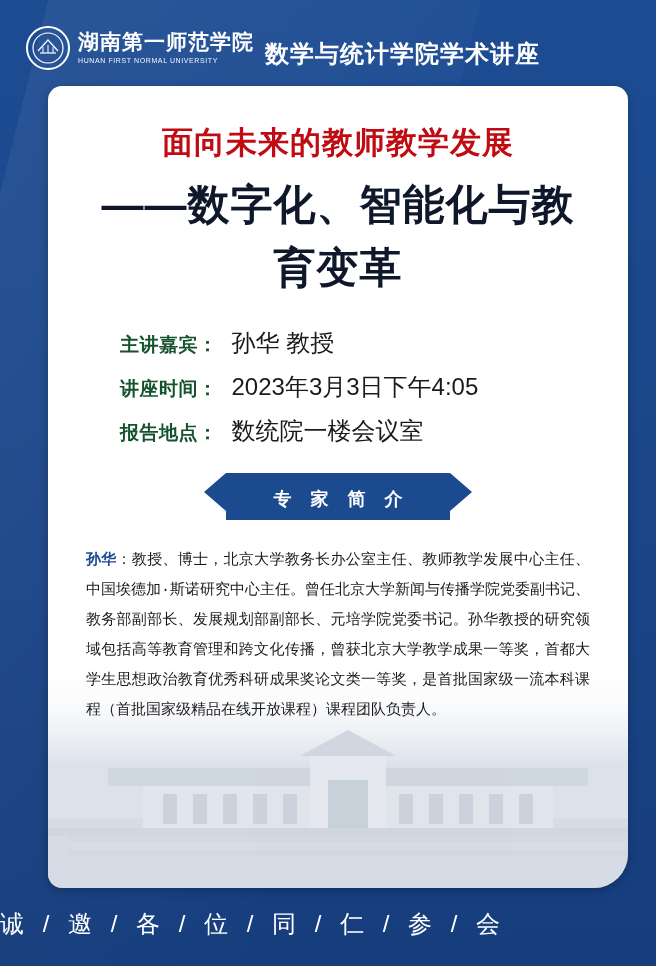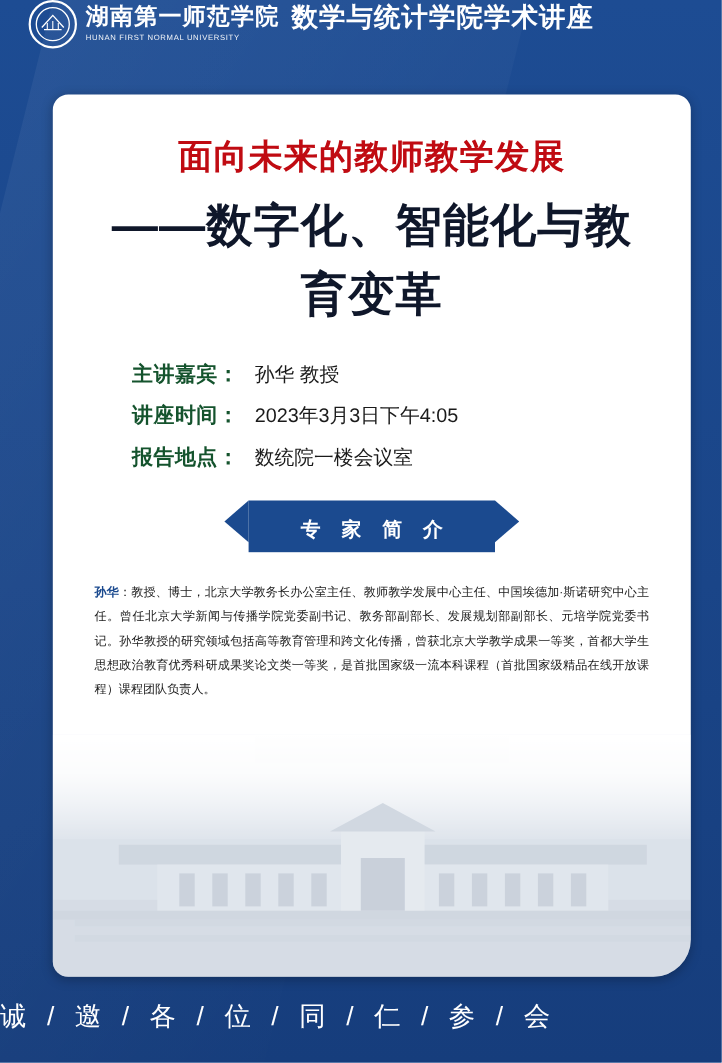--- a/index.html
+++ b/index.html
@@ -29,21 +29,21 @@
     width: 420px;
     height: 1200px;
     background: linear-gradient(110deg, rgba(255,255,255,0.06), rgba(255,255,255,0));
     transform: rotate(14deg);
     pointer-events: none;
   }
   .header {
     position: relative;
     height: 70px;
     display: flex;
-    align-items: flex-start;
+    align-items: flex-end;
     padding: 0 26px;
     box-sizing: border-box;
   }
   .logo {
     display: flex;
     align-items: center;
     gap: 8px;
   }
   .logo-seal {
     width: 44px;
@@ -150,21 +150,21 @@
   }
   .meta-label {
     color: #14532d;
     font-size: 19px;
     font-weight: bold;
     letter-spacing: 0.5px;
     white-space: nowrap;
   }
   .meta-value {
     color: #1a1a1a;
-    font-size: 18px;
+    font-size: 24px;
     margin-left: 14px;
     white-space: nowrap;
   }
   .ribbon-wrap {
     margin-top: 26px;
     display: flex;
     justify-content: center;
   }
   .ribbon {
     position: relative;
@@ -190,24 +190,24 @@
     left: -22px;
     border-right: 22px solid #1b4a8f;
   }
   .ribbon::after {
     right: -22px;
     border-left: 22px solid #1b4a8f;
   }
   .bio {
     margin-top: 26px;
     color: #1a1a1a;
-    font-size: 11px;
+    font-size: 15px;
     line-height: 2.0;
     text-align: justify;
-    font-family: Liberation Sans, sans-serif;
+    font-family: Liberation Mono, monospace;
     padding: 0 4px;
   }
   .bio-name {
     color: #1b4a8f;
     font-weight: bold;
   }
   .footer {
     position: absolute;
     left: 0;
     right: 0;

